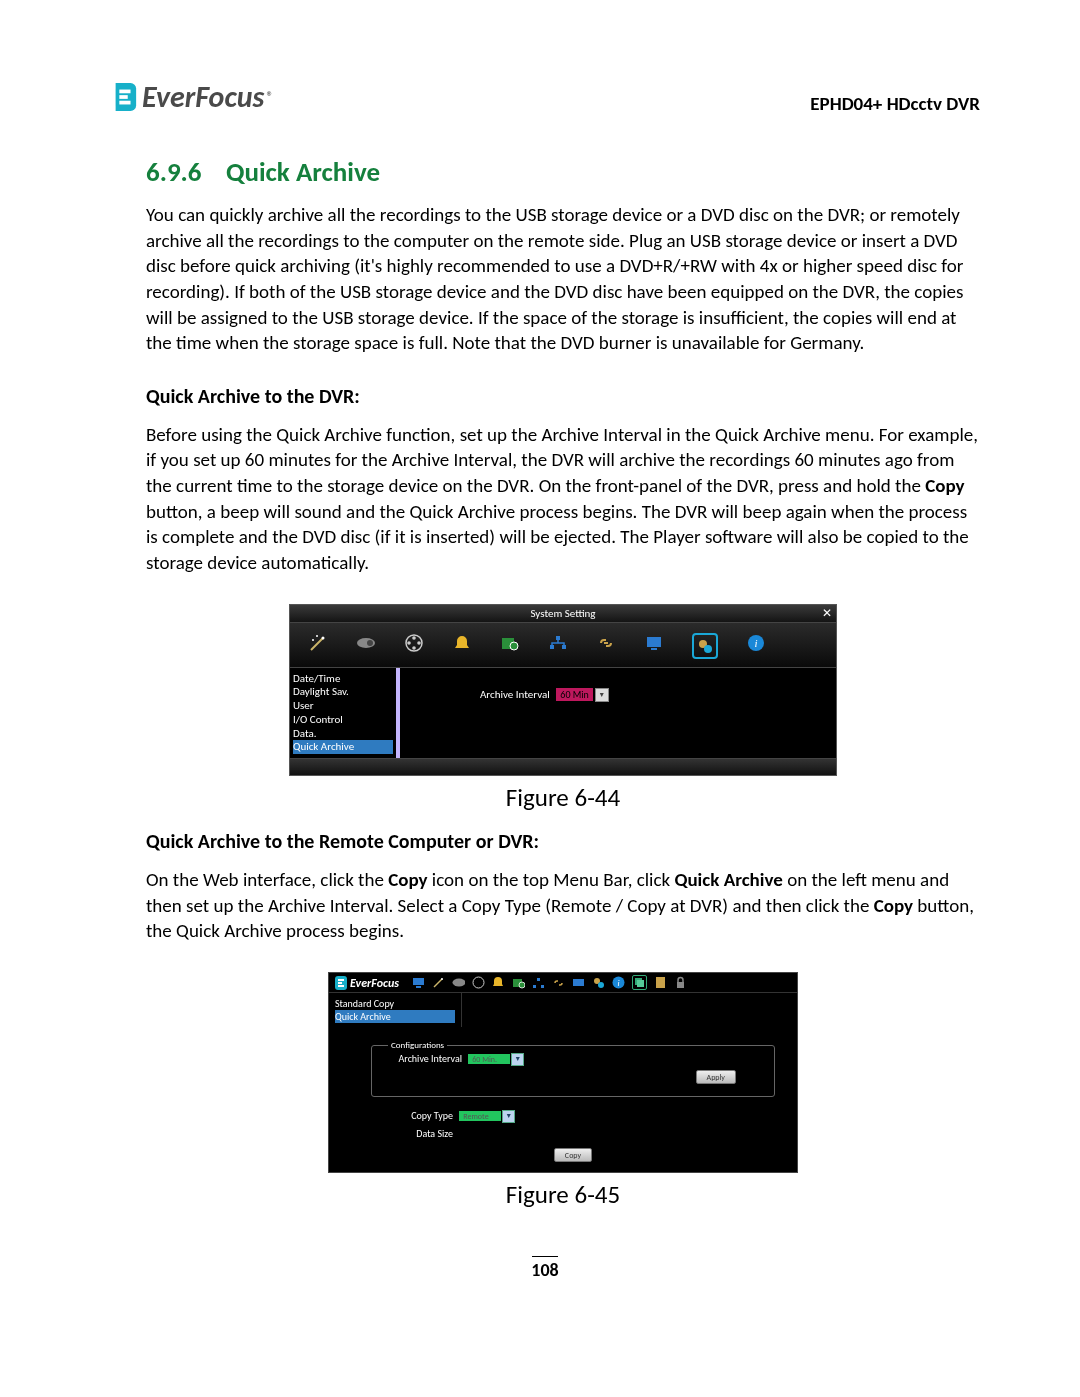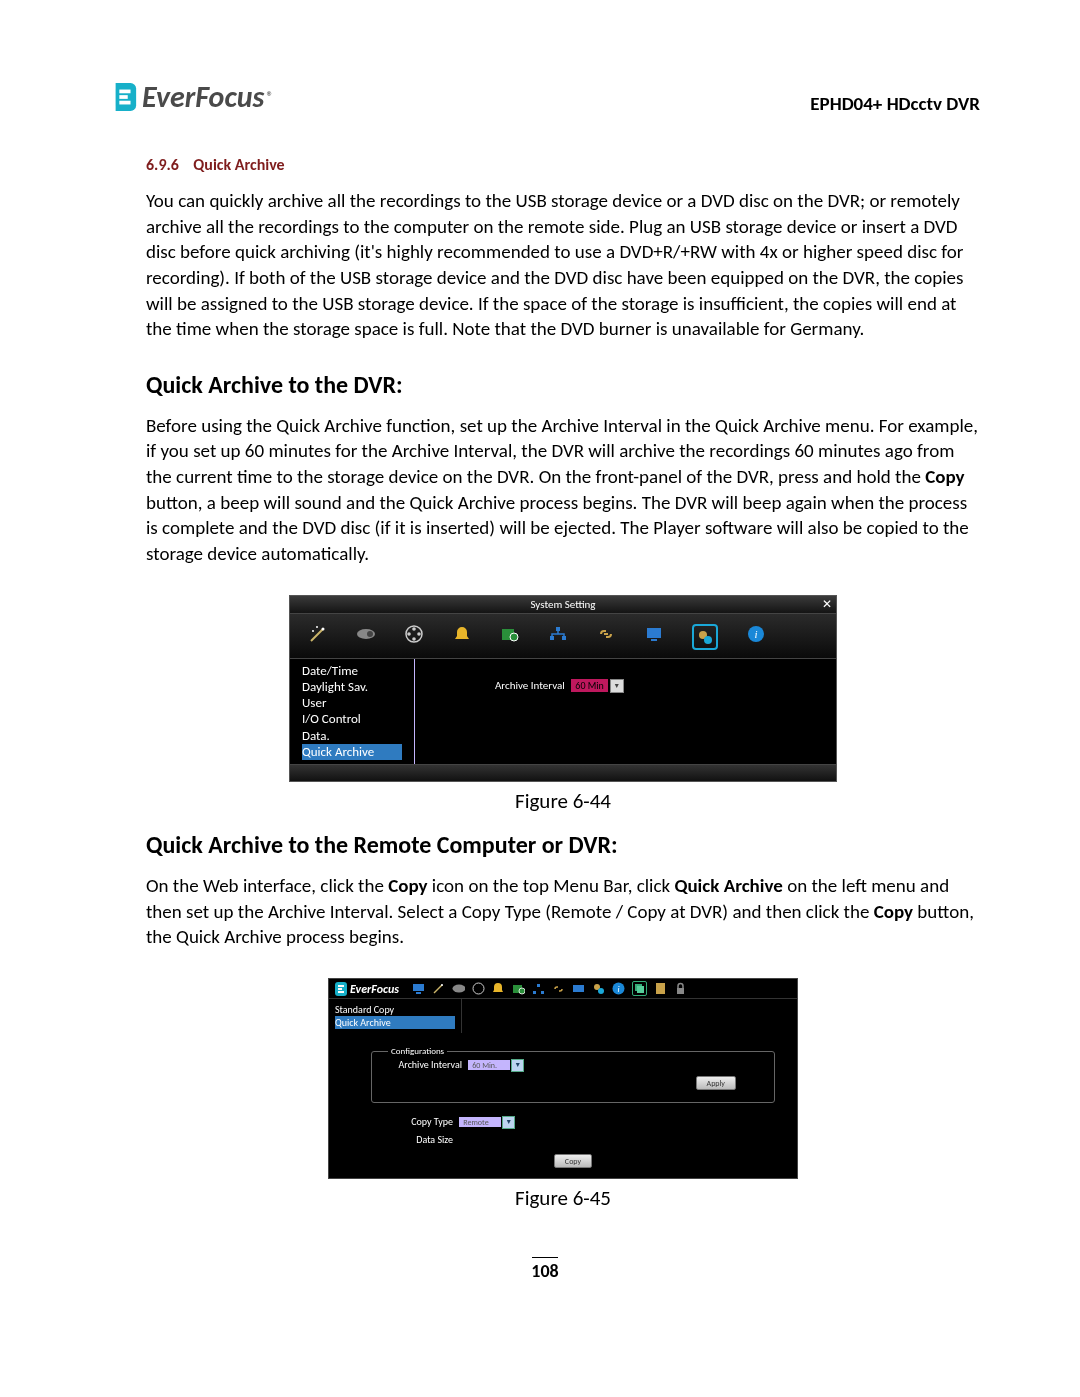--- a/index.html
+++ b/index.html
@@ -40,33 +40,33 @@
     margin-left: 2px;
     font-style: normal;
   }
   .header-right {
     font-weight: bold;
     font-size: 19px;
     padding-top: 14px;
   }
   .content { padding-left: 36px; }
   h3.section-heading {
-    color: #7f1d1d;
-    font-size: 16px;
+    color: #15803d;
+    font-size: 27px;
     font-weight: bold;
     margin: 0 0 14px 0;
   }
   p.body {
     font-size: 19px;
     line-height: 1.35;
     margin: 0 0 28px 0;
   }
   .subhead {
     font-weight: bold;
-    font-size: 24px;
+    font-size: 20px;
     margin: 8px 0 14px 0;
   }
   .bold { font-weight: bold; }
 
   
   .fig44 {
     width: 546px;
     margin: 8px auto 6px auto;
     background: #000;
     border: 1px solid #555;
@@ -94,24 +94,24 @@
     border-bottom: 1px solid #444;
   }
   .fig44-ic { width: 20px; height: 20px; display:flex; align-items:center; justify-content:center;}
   .ic-gear { border: 2px solid #1aa8d8; border-radius: 4px; padding:1px;}
   .fig44-body {
     display: flex;
     min-height: 88px;
   }
   .fig44-side {
     width: 100px;
-    border-right: 1px solid #c4b5fd;
+    border-right: 4px solid #c4b5fd;
     color: #fff;
-    font-size: 13px;
-    padding: 4px 12px;
+    font-size: 11px;
+    padding: 4px 3px;
   }
   .fig44-side div { line-height: 1.25; white-space: nowrap;}
   .side-sel { background: #2f7bc0; }
   .fig44-main {
     flex: 1;
     color: #fff;
     font-size: 11px;
     padding-top: 20px;
     padding-left: 80px;
   }
@@ -126,21 +126,21 @@
   .ai-drop {
     display:inline-block; width:12px; height:12px;
     background:#ddd; border:1px solid #888; font-size:8px;
     text-align:center; line-height:10px; color:#444;
     vertical-align: middle; margin-left:2px;
   }
   .fig44-footer { height: 16px; background: linear-gradient(#333,#111); border-top:1px solid #444;}
 
   .fig-caption {
     text-align: center;
-    font-size: 21px;
+    font-size: 25px;
     margin: 6px 0 16px 0;
   }
 
   
   .fig45 {
     width: 468px;
     margin: 6px auto 4px auto;
     background: #000;
     border: 1px solid #444;
     color: #fff;
@@ -172,21 +172,21 @@
     border: 1px solid #666; border-radius: 3px;
     padding: 6px 8px 8px 8px;
     margin-bottom: 12px;
     position: relative;
   }
   .box-legend {
     position:absolute; top:-7px; left:16px;
     background:#000; padding:0 3px; font-size:9px;
   }
   .whitefield {
-    display:inline-block; background:#c4b5fd; color:#555;
+    display:inline-block; background:#22c55e; color:#555;
     font-size:8px; padding:0 4px; min-width:34px;
   }
   .bluedd {
     display:inline-block; width:11px; height:11px;
     background:#bcd4f0; border:1px solid #5a8; font-size:8px;
     text-align:center; line-height:9px; color:#246;
     vertical-align: middle; margin-left:1px;
   }
   .btn {
     display:inline-block; background:linear-gradient(#eee,#bbb);

